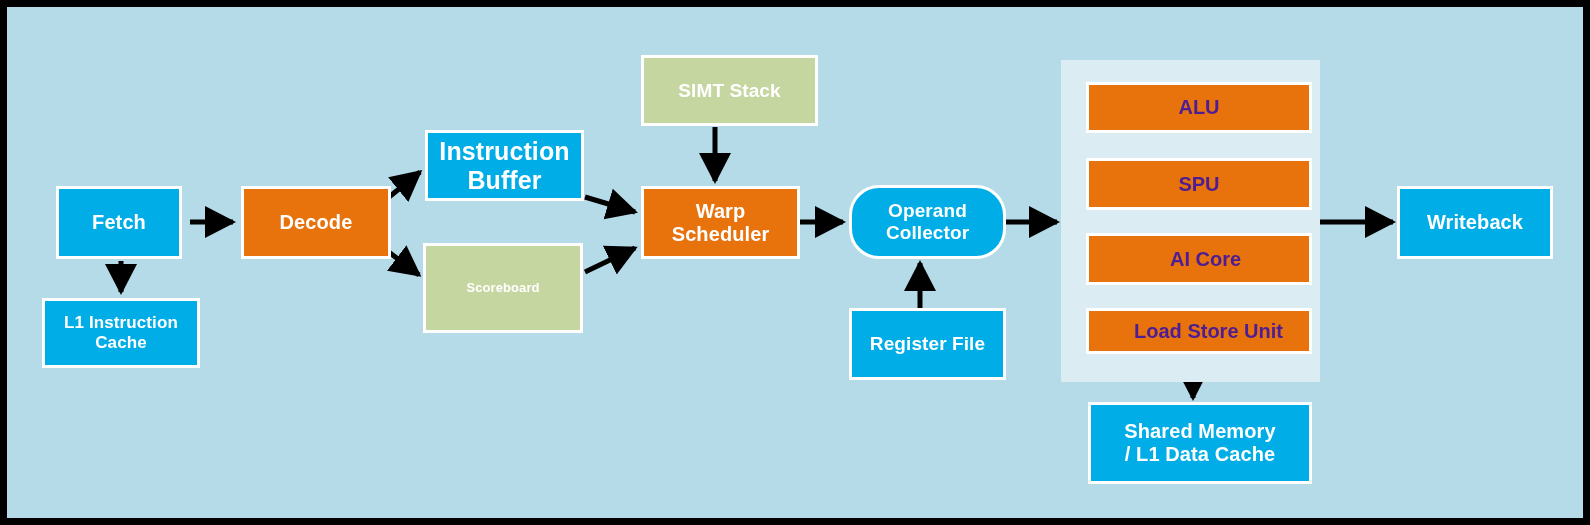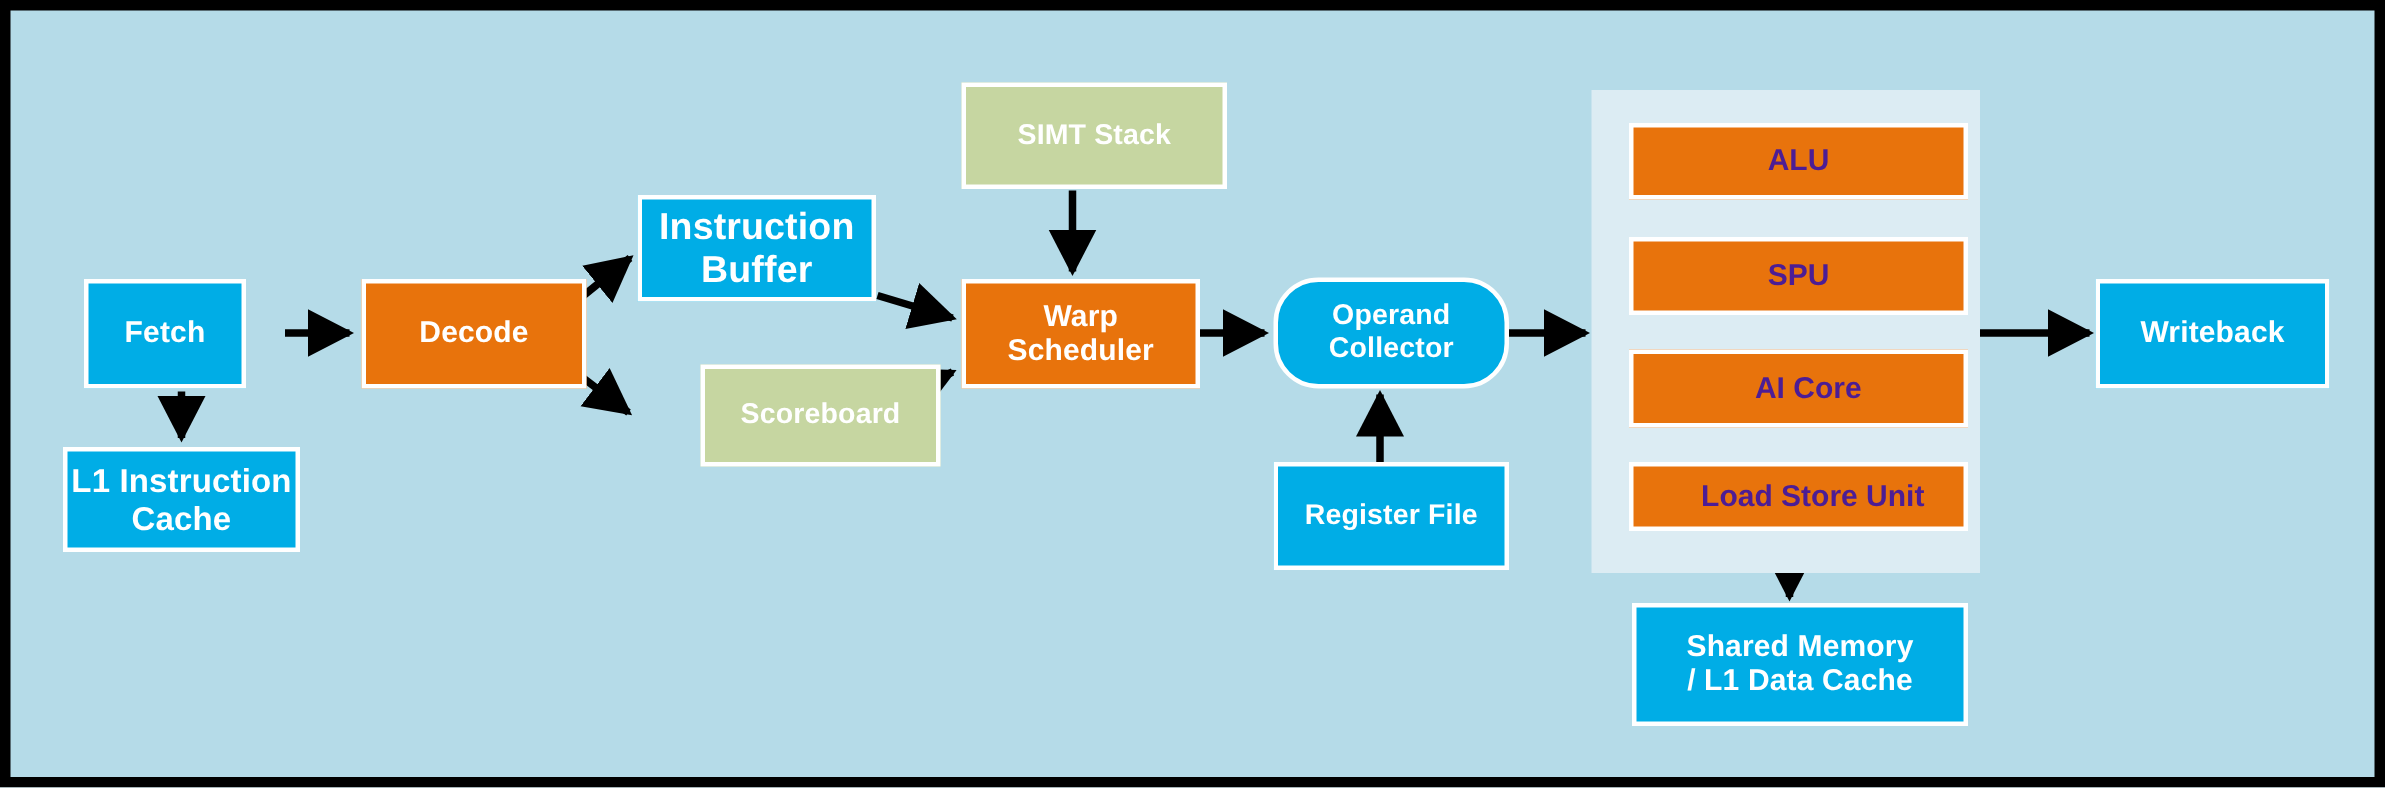--- a/index.html
+++ b/index.html
@@ -94,31 +94,31 @@
       <line x1="913" y1="303" x2="913" y2="256"></line>
 
       <line x1="996" y1="215" x2="1050" y2="215"></line>
 
       <line x1="1310" y1="215" x2="1386" y2="215"></line>
 
       <line x1="1186" y1="357" x2="1186" y2="391"></line>
     </g>
   </svg>
 
-  <div class="node blue" style="left:49px; top:179px; width:108px; height:73px; font-size:20px;">Fetch</div>
+  <div class="node blue" style="left:49px; top:179px; width:126px; height:73px; font-size:20px;">Fetch</div>
 
-  <div class="node blue" style="left:35px; top:291px; width:158px; height:70px; font-size:22px;">L1 Instruction
+  <div class="node blue" style="left:35px; top:291px; width:158px; height:70px; font-size:17px;">L1 Instruction
 Cache</div>
 
   <div class="node orange" style="left:234px; top:179px; width:150px; height:73px; font-size:20px;">Decode</div>
 
   <div class="node blue" style="left:418px; top:123px; width:159px; height:71px; font-size:25px;">Instruction
 Buffer</div>
 
-  <div class="node sage" style="left:416px; top:236px; width:160px; height:68px; font-size:19px;margin-left:44px;">Scoreboard</div>
+  <div class="node sage" style="left:416px; top:236px; width:160px; height:90px; font-size:13px;">Scoreboard</div>
 
   <div class="node sage" style="left:634px; top:48px; width:177px; height:71px; font-size:19px;">SIMT Stack</div>
 
   <div class="node orange" style="left:634px; top:179px; width:159px; height:73px; font-size:20px;">Warp
 Scheduler</div>
 
   <div class="node blue" style="left:842px; top:178px; width:157px; height:74px; font-size:19px;border-radius:30px;">Operand
 Collector</div>
 
   <div class="node blue" style="left:842px; top:301px; width:157px; height:72px; font-size:19px;">Register File</div>

